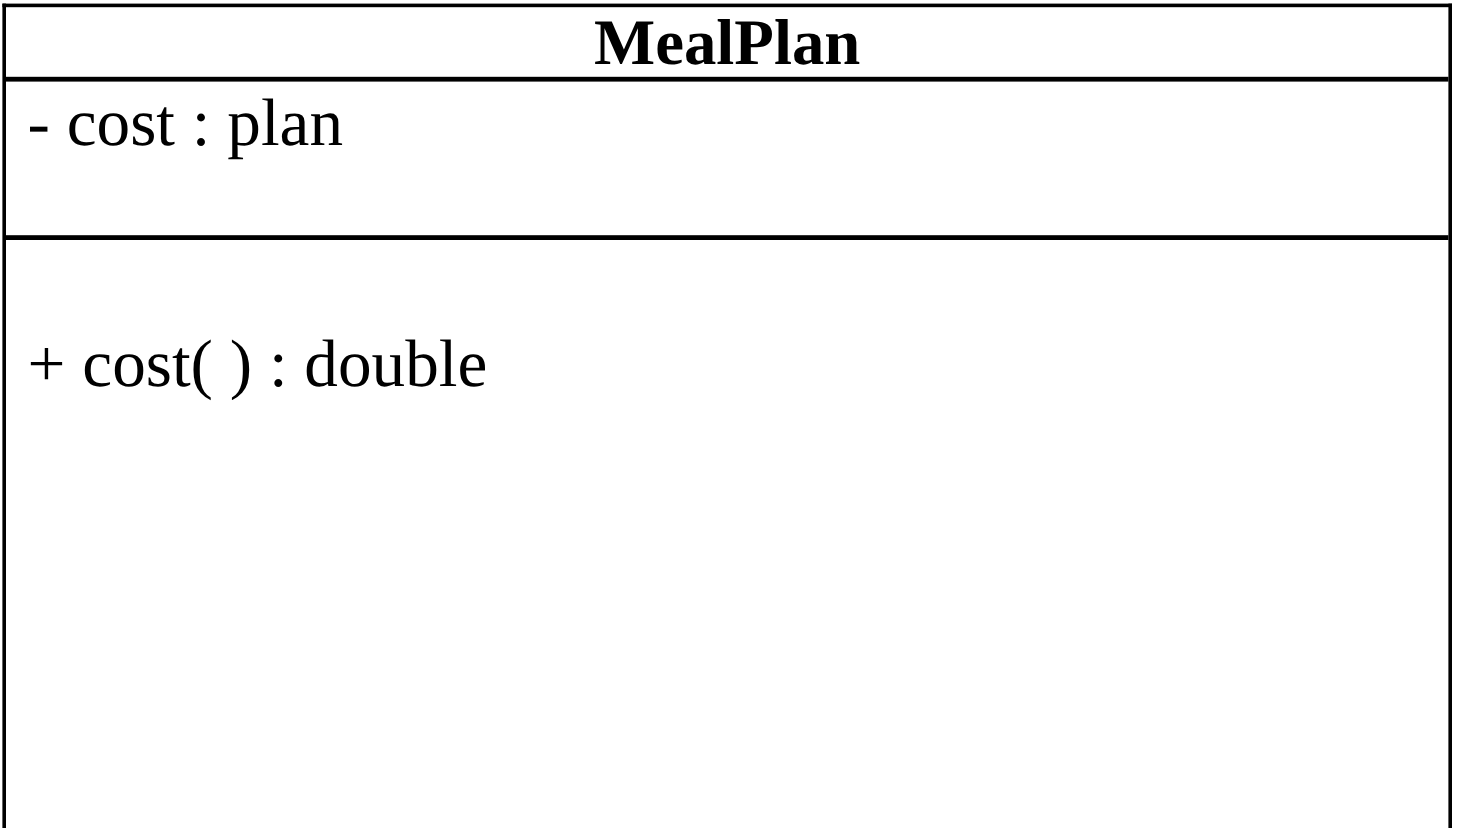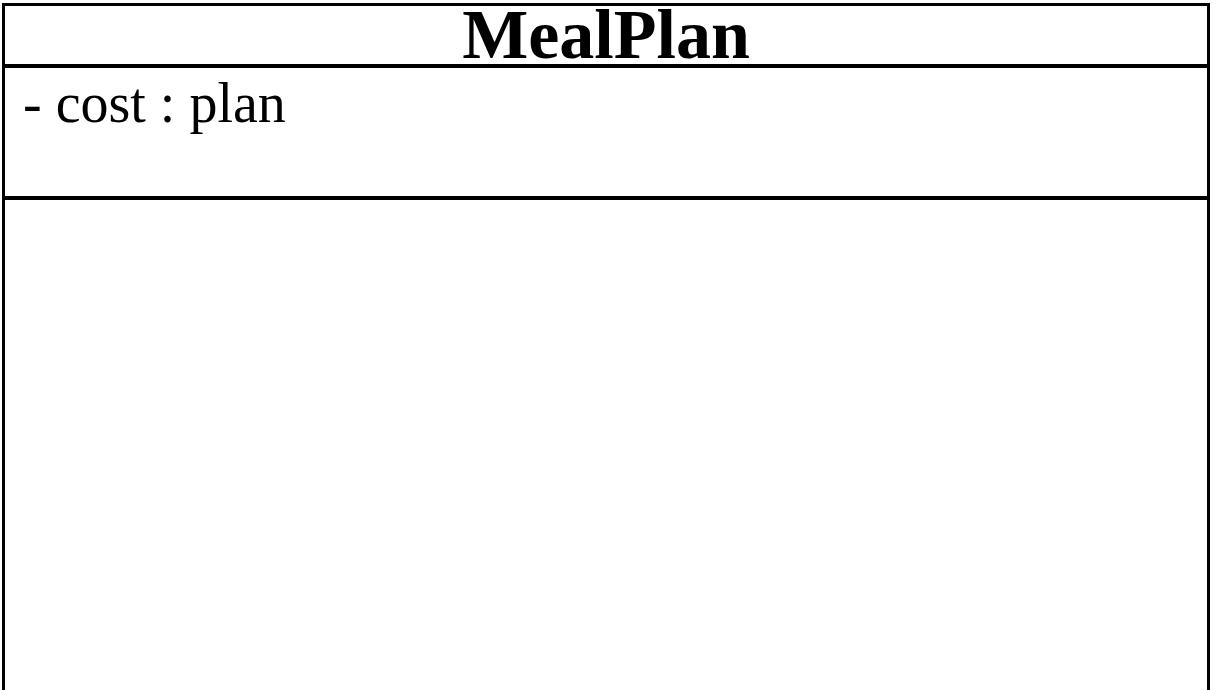--- a/index.html
+++ b/index.html
@@ -30,21 +30,21 @@
     box-sizing: border-box;
   }
   .title-compartment {
     height: 62px;
     border-bottom: 4px solid #000000;
     display: flex;
     align-items: center;
     justify-content: center;
   }
   .class-title {
-    font-size: 70px;
+    font-size: 54px;
     font-weight: bold;
     line-height: 62px;
     white-space: pre;
   }
   .attributes-compartment {
     height: 132px;
     border-bottom: 4px solid #000000;
     padding: 2px 0 0 18px;
   }
   .methods-compartment {
@@ -65,15 +65,16 @@
   <div class="compartment title-compartment">
     <div class="class-title">MealPlan</div>
   </div>
 
   <div class="compartment attributes-compartment">
     <div class="member-line">- cost : plan</div>
   </div>
 
   <div class="compartment methods-compartment">
     <div class="member-line"></div>
+    <div class="member-line">+ cost( ) : double</div>
   </div>
 
 </div>
 
 </body></html>

